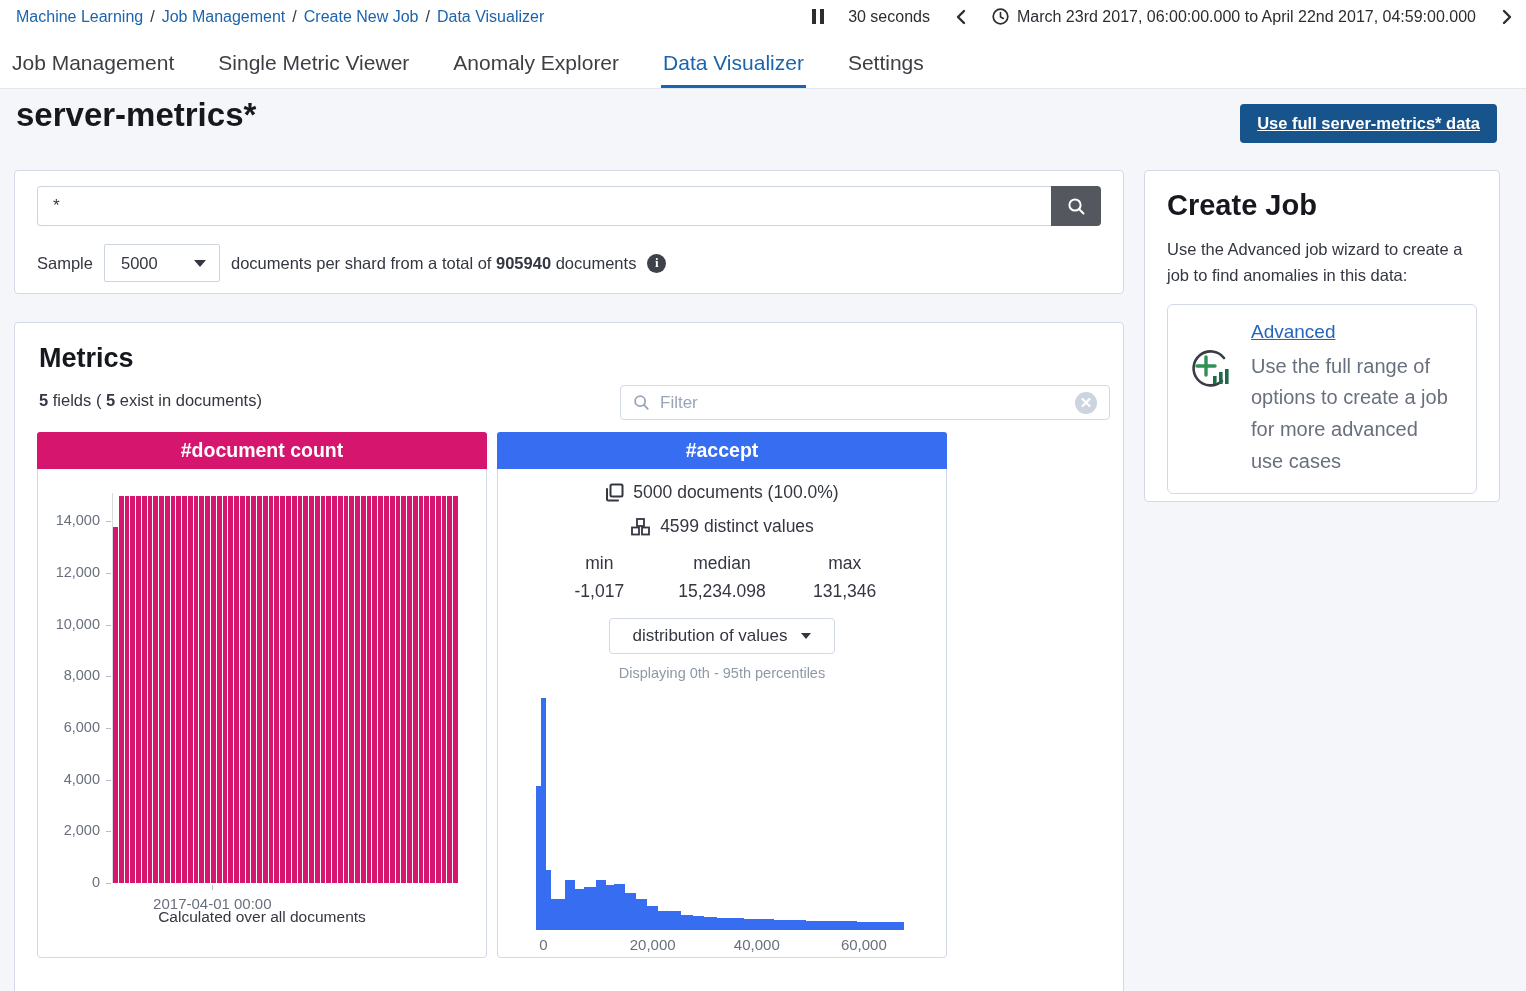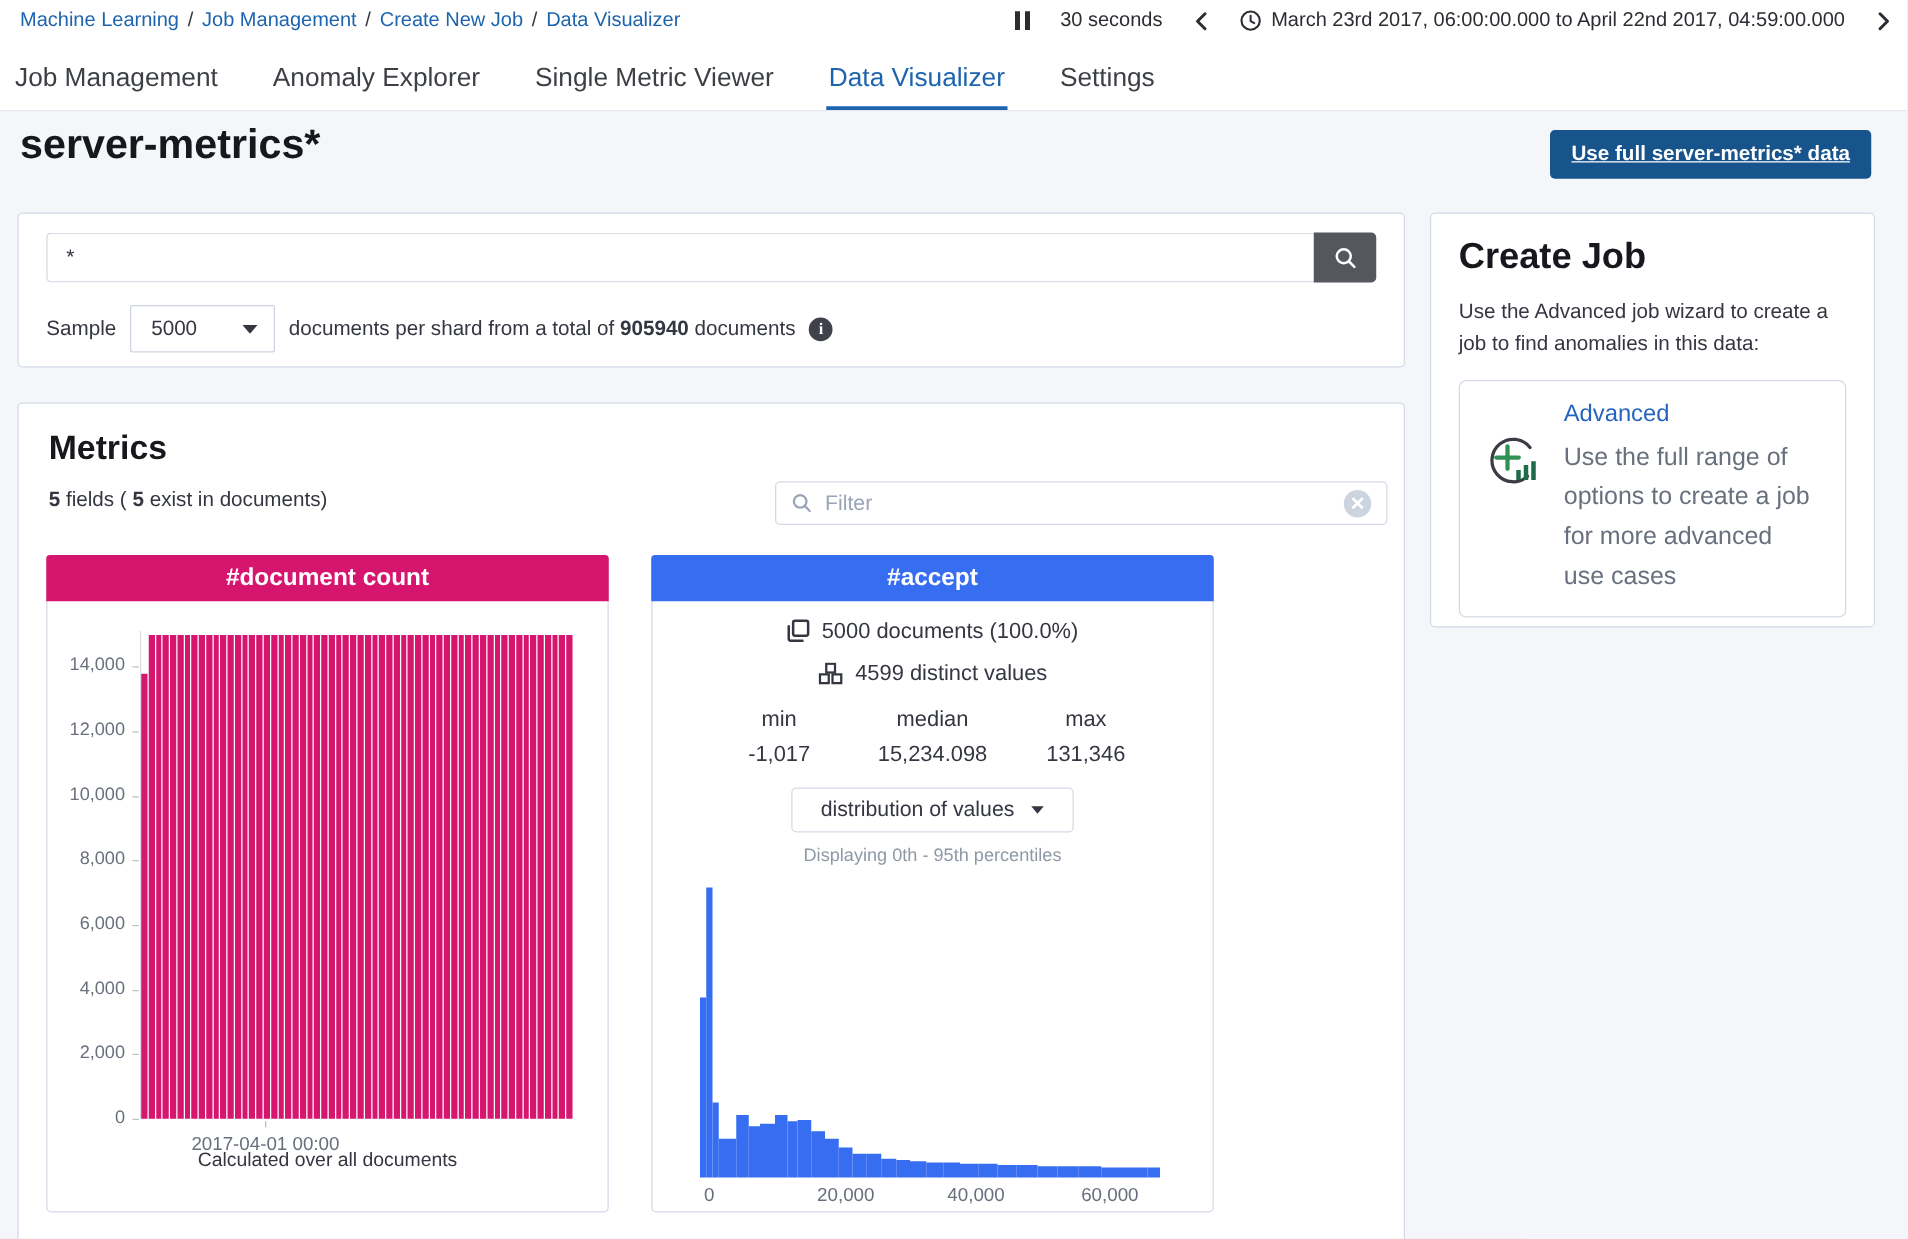--- a/index.html
+++ b/index.html
@@ -69,21 +69,21 @@
     position:absolute; left:605px; top:62px; width:490px; height:35px;
     border:1px solid #d3dae6; border-radius:4px; background:#fff;
     display:flex; align-items:center; padding:0 12px; gap:10px;
   }
   .filter-input { flex:1; border:none; outline:none; font-size:17px; color:#343741;
     font-family:"Liberation Sans", sans-serif; }
   .filter-input::placeholder { color:#9aa5b8; }
   .clear-icon { width:22px; height:22px; border-radius:50%; background:#ccd4e0; color:#fff;
     display:flex; align-items:center; justify-content:center; font-size:15px; font-weight:700; cursor:pointer; }
   
-  .cards-row { position:absolute; left:22px; top:121px; display:flex; gap:34px; }
+  .cards-row { position:absolute; left:22px; top:109px; display:flex; gap:10px; }
   .field-card { width:450px; height:526px; border:1px solid #d3dae6; border-radius:4px; background:#fff; position:relative; }
   .card-header { height:37px; border-radius:3px 3px 0 0; color:#fff; font-size:19.5px; font-weight:700;
     display:flex; align-items:center; justify-content:center; margin:-1px -1px 0; }
   .card-body { position:relative; height:489px; }
   
   .doc-plot { position:absolute; left:74px; top:24px; width:346px; height:390px;
     display:flex; align-items:flex-end; gap:1px; border-left:1px solid #d8dbe0; }
   .doc-bar { flex:1 1 auto; }
   .y-tick-label { position:absolute; width:60px; text-align:right; font-size:14.5px; color:#69707d; }
   .y-tick-dash { position:absolute; width:5px; height:1px; background:#b9bec7; }
@@ -99,21 +99,21 @@
   .dist-select .caret-down { border-top-width:6px; border-left-width:5px; border-right-width:5px; }
   .percentile-note { margin-top:11px; text-align:center; font-size:14.5px; color:#8e98a6; }
   .hist-plot { position:absolute; left:38px; top:216px; width:368px; height:232px; }
   .hist-bar { position:absolute; bottom:0; }
   .hist-xlabels { position:absolute; left:38px; top:454px; width:368px; height:20px; }
   
   .cj-heading { font-size:29px; font-weight:700; color:#16181d; }
   .cj-desc { margin-top:14px; font-size:16.5px; line-height:1.6; color:#343741; }
   .advanced-card { margin-top:15px; border:1px solid #d3dae6; border-radius:6px; padding:16px 18px; display:flex; gap:17px; }
   .adv-icon { flex:0 0 48px; padding-top:24px; }
-  .adv-title { font-size:19px; color:#2565bf; cursor:pointer; }
+  .adv-title { font-size:19px; color:#2565bf; cursor:pointer;text-decoration:underline; }
   .adv-text { margin-top:8px; font-size:20px; line-height:1.58; color:#69707d; width:198px; }
 </style>
 </head>
 <body>
 
 <div class="viewport">
 
   <header class="topbar">
     <nav class="breadcrumb" id="breadcrumb">
         <span class="bc-link">Machine Learning</span>
@@ -141,22 +141,22 @@
         <span>March 23rd 2017, 06:00:00.000 to April 22nd 2017, 04:59:00.000</span>
       </span>
       <svg class="chev" viewBox="0 0 14 16">
           <polyline points="4,2 10,8 4,14" fill="none" stroke="#2b2d33" stroke-width="2.4" stroke-linecap="round" stroke-linejoin="round"></polyline>
         </svg>
     </div>
   </header>
 
   <nav class="tabs" id="tabs">
       <div class="tab">Job Management</div>
+      <div class="tab">Single Metric Viewer</div>
       <div class="tab">Anomaly Explorer</div>
-      <div class="tab">Single Metric Viewer</div>
       <div class="tab active">Data Visualizer</div>
       <div class="tab">Settings</div>
     </nav>
 
   <h1 class="page-title">server-metrics*</h1>
   <button class="full-data-btn">Use full server-metrics* data</button>
 
   <section class="panel query-panel">
     <div class="query-row">
       <input class="query-input" value="*" style="">

